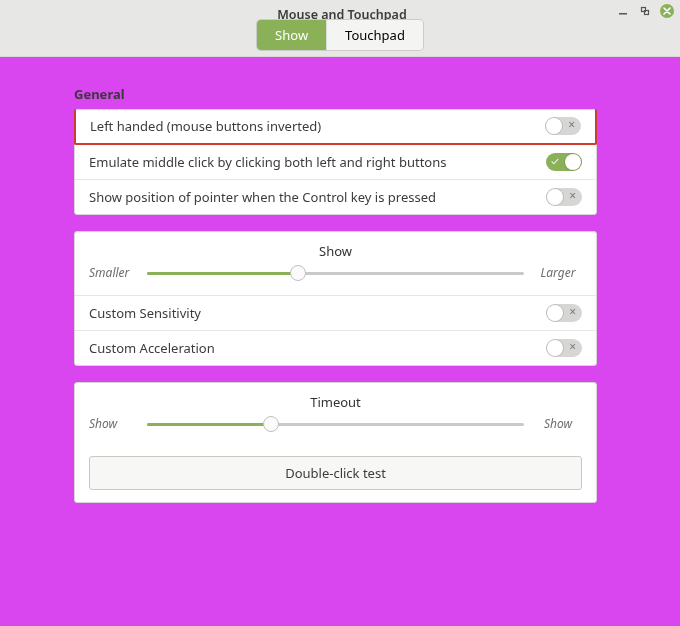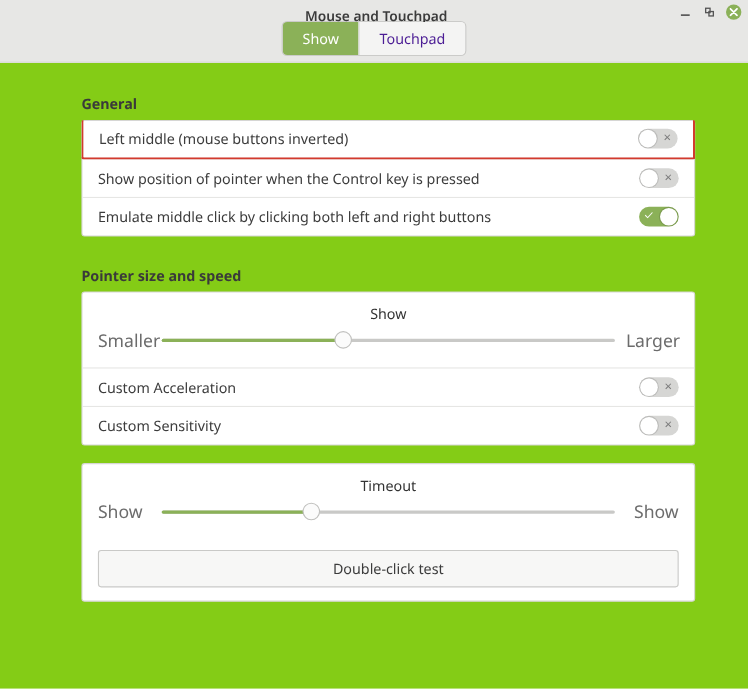--- a/index.html
+++ b/index.html
@@ -69,30 +69,30 @@
     font-size: 13px;
     background: #fafafa;
     cursor: pointer;
   }
   .tab.active {
     background: #8bb158;
     color: #ffffff;
   }
   .tab.inactive {
     background: #f4f4f3;
-    color: #4c1d95;
+    color: #000000;
     border-left: 1px solid #dcdcdc;
   }
 
   .content {
-    padding: 18px 48px 12px 74px;
+    padding: 18px 83px 12px 74px;
     height: calc(626px - 56px);
     box-sizing: border-box;
     overflow-y: auto;
-    background: #84cc16;
+    background: #d946ef;
   }
   .section-title {
     font-weight: 700;
     font-size: 13px;
     color: #3a3a3a;
     margin: 10px 0 6px 0;
   }
   .panel {
     border: 1px solid #d6d6d4;
     border-radius: 3px;
@@ -199,25 +199,26 @@
     font-size: 13px;
     color: #333;
     margin-bottom: 4px;
   }
   .slider-line {
     display: flex;
     align-items: center;
     gap: 10px;
   }
   .slider-end {
+    font-style: italic;
     color: #6c6c6c;
-    font-size: 16px;
+    font-size: 12px;
     width: 48px;
   }
-  .slider-end.right { text-align: right; }
+  .slider-end.right { text-align: center; }
   .slider {
     flex: 1;
     height: 16px;
     position: relative;
     cursor: pointer;
   }
   .slider .track {
     position: absolute;
     top: 7px;
     left: 0; right: 0;
@@ -288,71 +289,70 @@
     </div>
   </div>
 </div>
 
 <div class="content">
 
   <div class="section-title">General</div>
   <div class="panel">
 
     <div class="row row-highlight">
-      <span class="label">Left middle (mouse buttons inverted)</span>
+      <span class="label">Left handed (mouse buttons inverted)</span>
       <div class="switch off">
           <div class="knob"></div>
         </div>
     </div>
 
+
+    <div class="row">
+      <span class="label">Emulate middle click by clicking both left and right buttons</span>
+      <div class="switch on">
+          <div class="knob"></div>
+        </div>
+    </div>
 
     <div class="row">
       <span class="label">Show position of pointer when the Control key is pressed</span>
       <div class="switch off">
           <div class="knob"></div>
         </div>
     </div>
 
-    <div class="row">
-      <span class="label">Emulate middle click by clicking both left and right buttons</span>
-      <div class="switch on">
-          <div class="knob"></div>
-        </div>
-    </div>
-
 
   </div>
 
   <div class="spacer"></div>
 
-  <div class="section-title">Pointer size and speed</div>
   <div class="panel">
 
     <div class="slider-block">
       <div class="slider-title">Show</div>
       <div class="slider-line">
         <span class="slider-end">Smaller</span>
         <div class="slider">
           <div class="track"></div>
           <div class="fill" style="width:40%"></div>
           <div class="thumb" style="left:40%"></div>
         </div>
         <span class="slider-end right">Larger</span>
       </div>
     </div>
 
     <div class="row">
+      <span class="label">Custom Sensitivity</span>
+      <div class="switch off">
+          <div class="knob"></div>
+        </div>
+    </div>
+
+    <div class="row">
       <span class="label">Custom Acceleration</span>
-      <div class="switch off">
-          <div class="knob"></div>
-        </div>
-    </div>
-
-    <div class="row">
-      <span class="label">Custom Sensitivity</span>
       <div class="switch off">
           <div class="knob"></div>
         </div>
     </div>
 
   </div>
 
   <div class="spacer"></div>
 
   <div class="panel">

